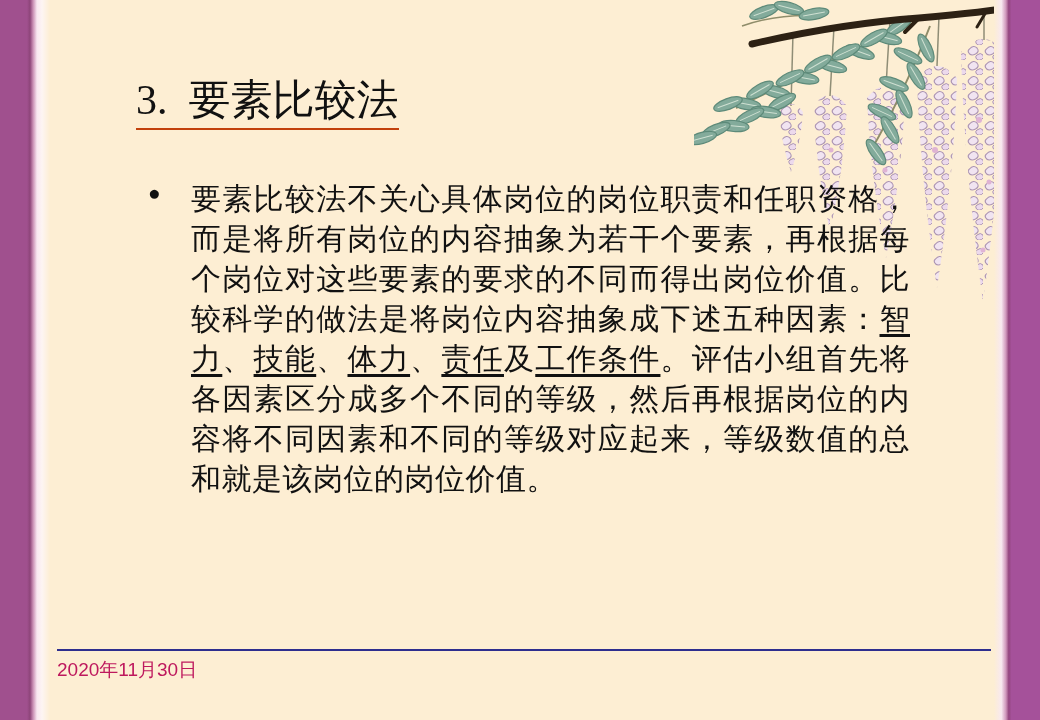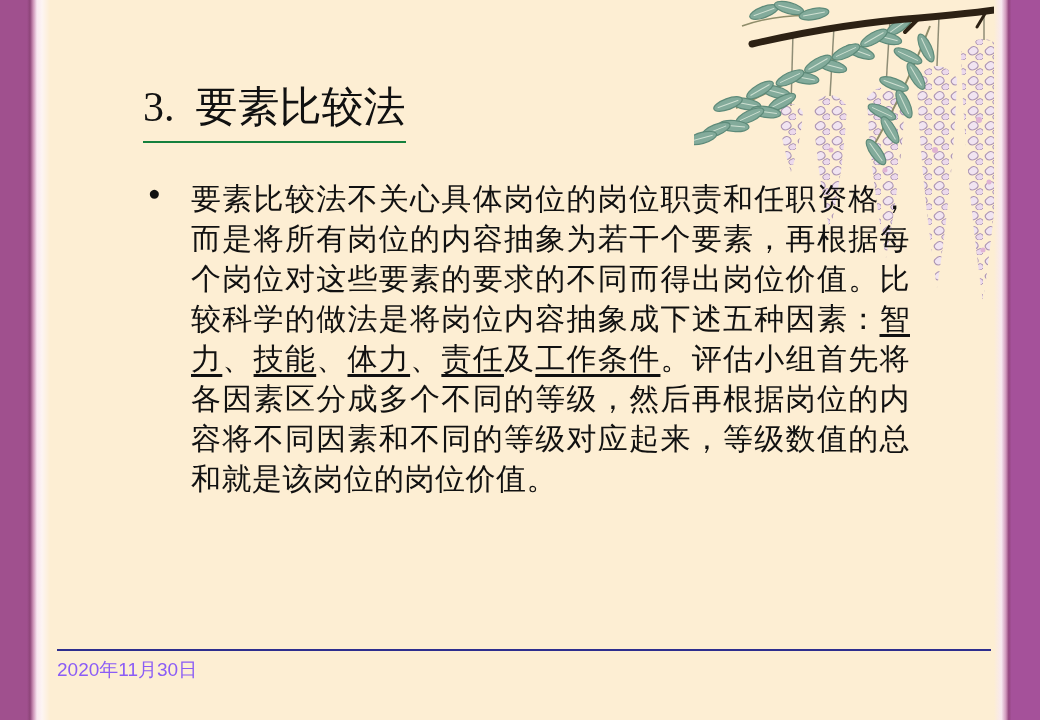--- a/index.html
+++ b/index.html
@@ -13,41 +13,41 @@
   .border-left {
     position:absolute; left:0; top:0; bottom:0; width:50px; z-index:3;
     background:linear-gradient(90deg,#a0508e 0%,#a0508e 54%,#8d4579 60%,#c98eb4 66%,#f9e8f1 74%,#fdf5f3 84%,#fdeed3 100%);
   }
   .border-right {
     position:absolute; right:0; top:0; bottom:0; width:46px; z-index:3;
     background:linear-gradient(270deg,#a5519a 0%,#a5519a 62%,#93467f 68%,#cf96bb 74%,#f8e9f0 84%,#fdeed3 100%);
   }
   .title {
     position:absolute; left:136px; top:72px; z-index:2;
-    margin:7px; font-size:42px; font-weight:400; white-space:pre;
-    border-bottom:2px solid #15803d; padding-bottom:6px; display:inline-block;
+    margin:0; font-size:42px; font-weight:400; white-space:pre;
+    border-bottom:2px solid #c2410c; padding-bottom:0; display:inline-block;
   }
   .body {
     position:absolute; left:148px; top:173px; width:768px; z-index:2;
     display:flex; align-items:flex-start;
   }
   .bullet { font-size:21px; line-height:40px; width:37px; flex:none; }
   .body-text {
     margin:6px; width:726px; font-size:30px; line-height:40px;
     text-align:justify; letter-spacing:0.5px;
   }
   .body-text .u { text-decoration:underline; text-underline-offset:5px; }
   .footer-line {
     position:absolute; left:57px; top:649px; width:934px; height:0; z-index:2;
     border-top:2px solid #2e2e8e;
   }
   .date {
     position:absolute; left:57px; top:657px; z-index:2;
     font-family:"Liberation Sans","DejaVu Sans",sans-serif;
-    font-size:19px; color:#8b5cf6;
+    font-size:19px; color:#be185d;
   }
 </style>
 </head>
 <body>
 
 <div class="slide">
 
   <svg class="decor-svg" viewBox="0 0 320 312" aria-hidden="true">
     <defs>
       <pattern id="florets" width="17" height="15" patternUnits="userSpaceOnUse">

